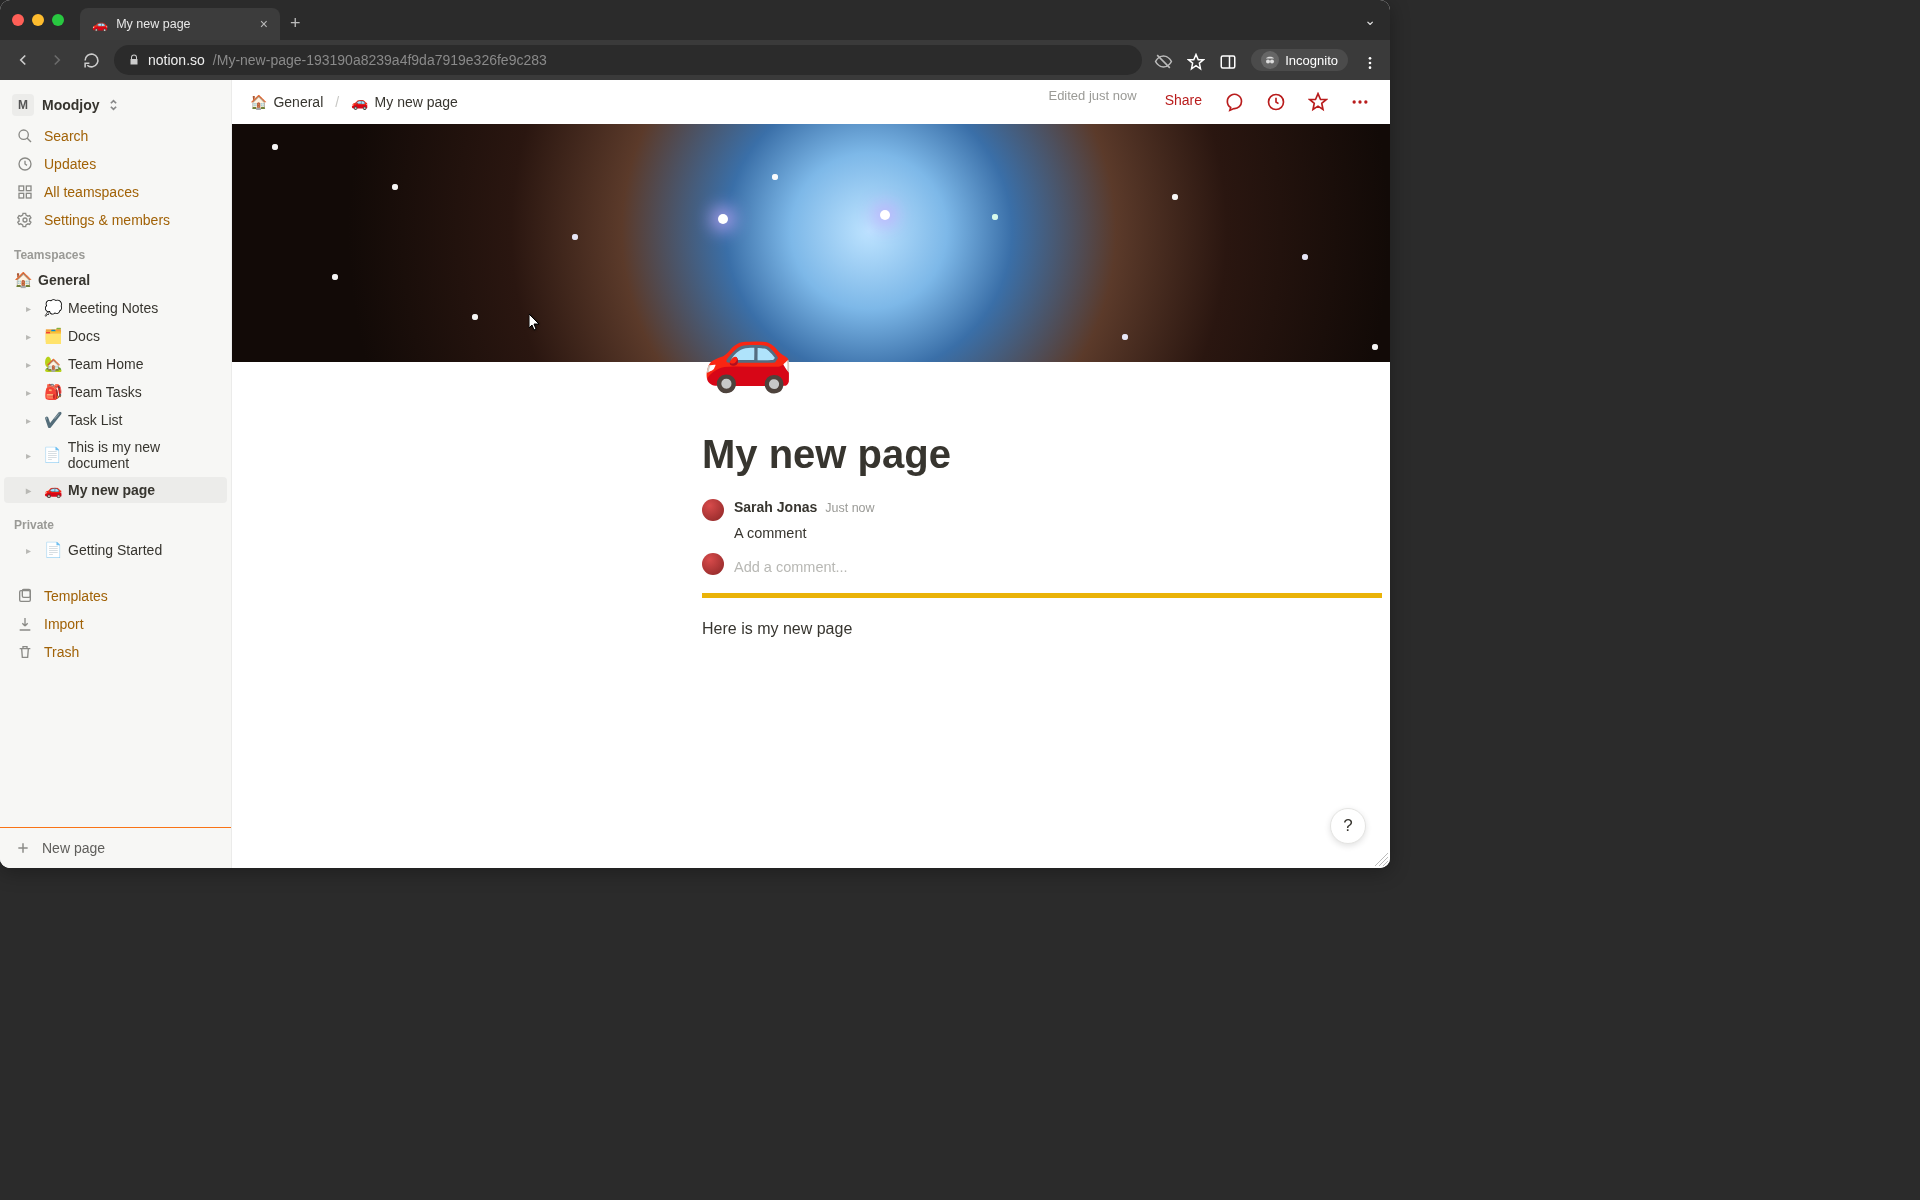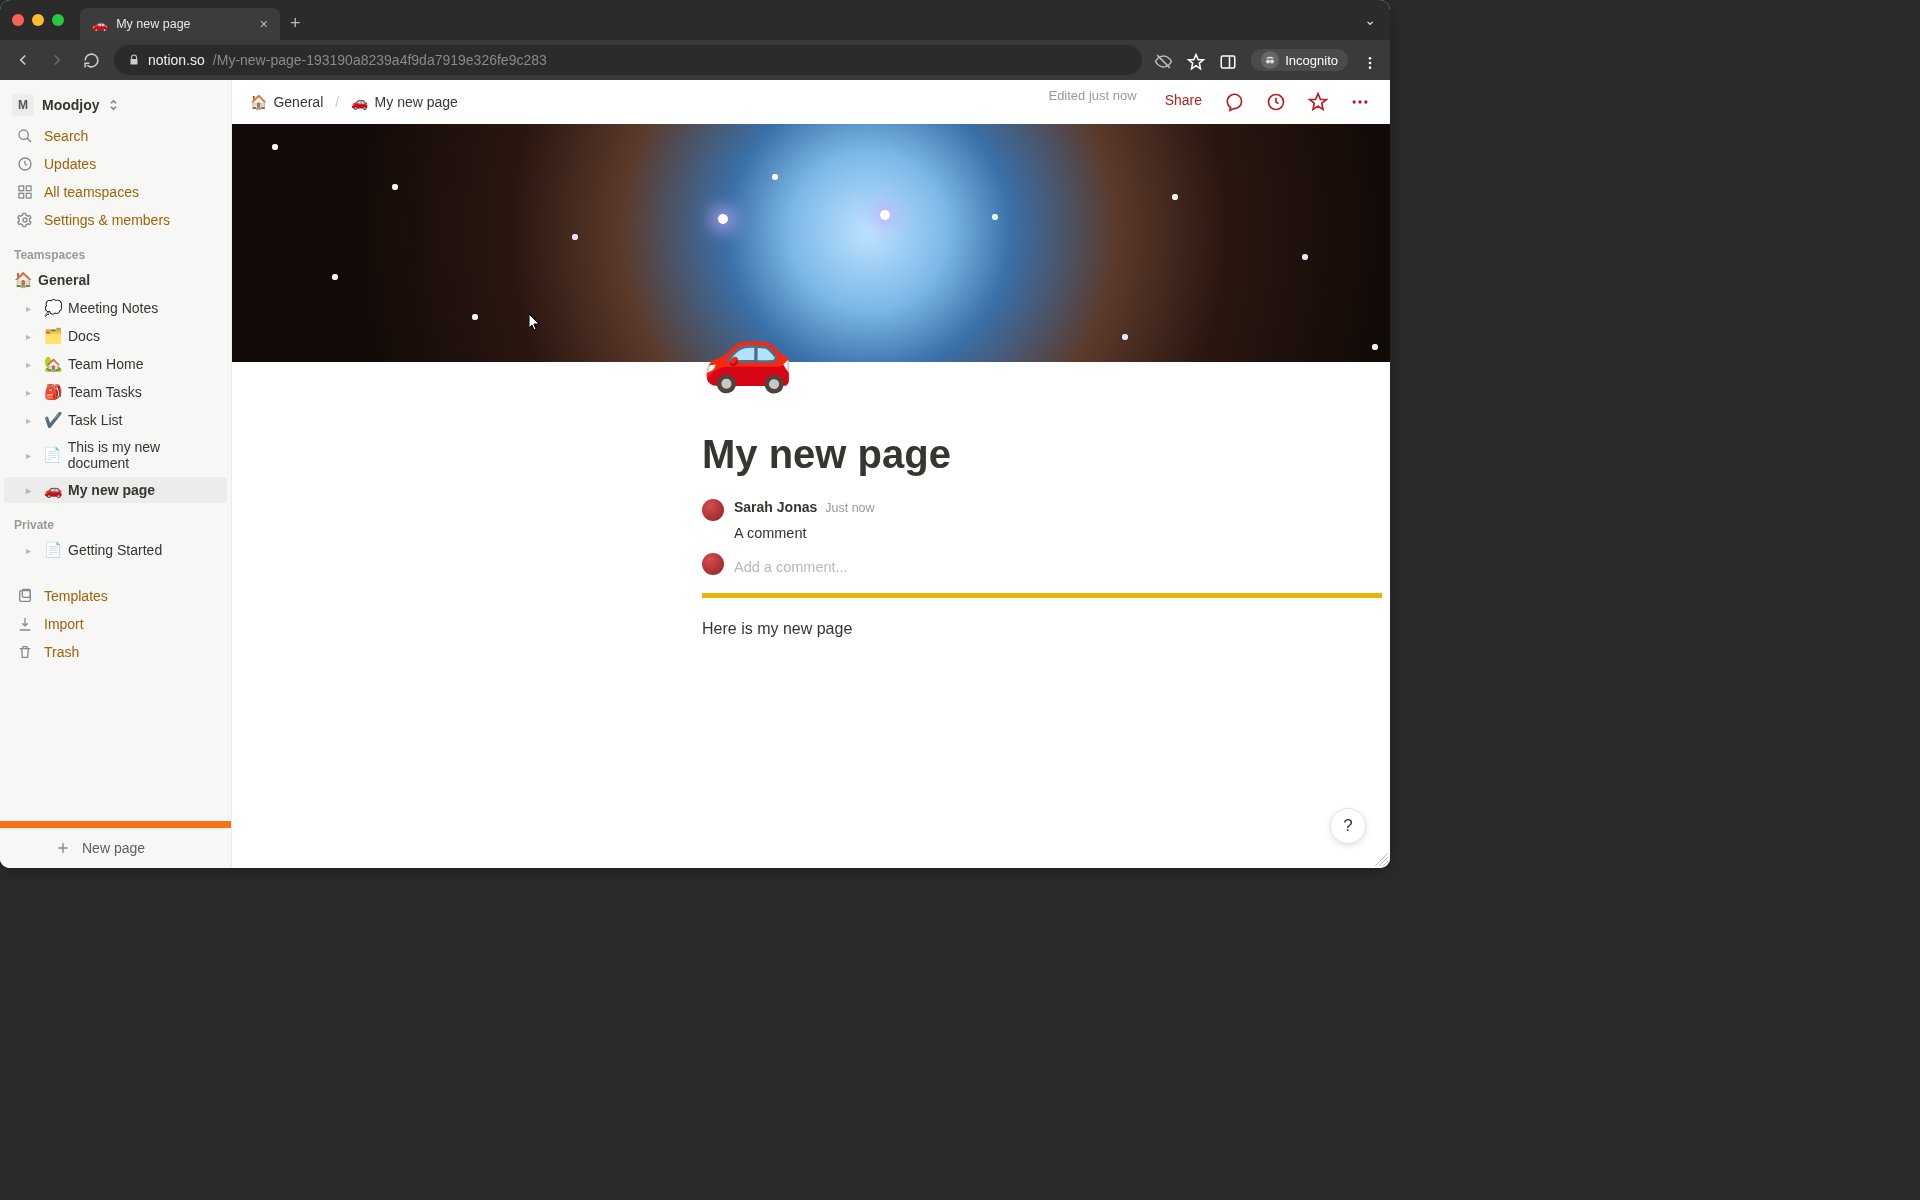--- a/index.html
+++ b/index.html
@@ -133,22 +133,21 @@
     border-radius: 4px; margin: 1px 4px;
     color: #37352f; font-weight: 500;
   }
   .tree-item .caret { color: #b8b8b4; font-size: 10px; width: 12px; }
   .tree-item .emoji { font-size: 15px; width: 18px; text-align:center; }
   .tree-item.active { background: #ececea; font-weight: 600; }
   .tree-item.indent { padding-left: 22px; }
 
   .sb-bottom {
     margin-top: auto;
-    border-top: 7px solid #f97316;
-    padding-left: 40px;
+    border-top: 1px solid #f97316;
   }
   .new-page {
     display: flex; align-items: center; gap: 10px;
     padding: 12px 14px; color: #5f5e5b; cursor: pointer;
     font-weight: 500;
   }
 
   
   .main {
     flex: 1;

